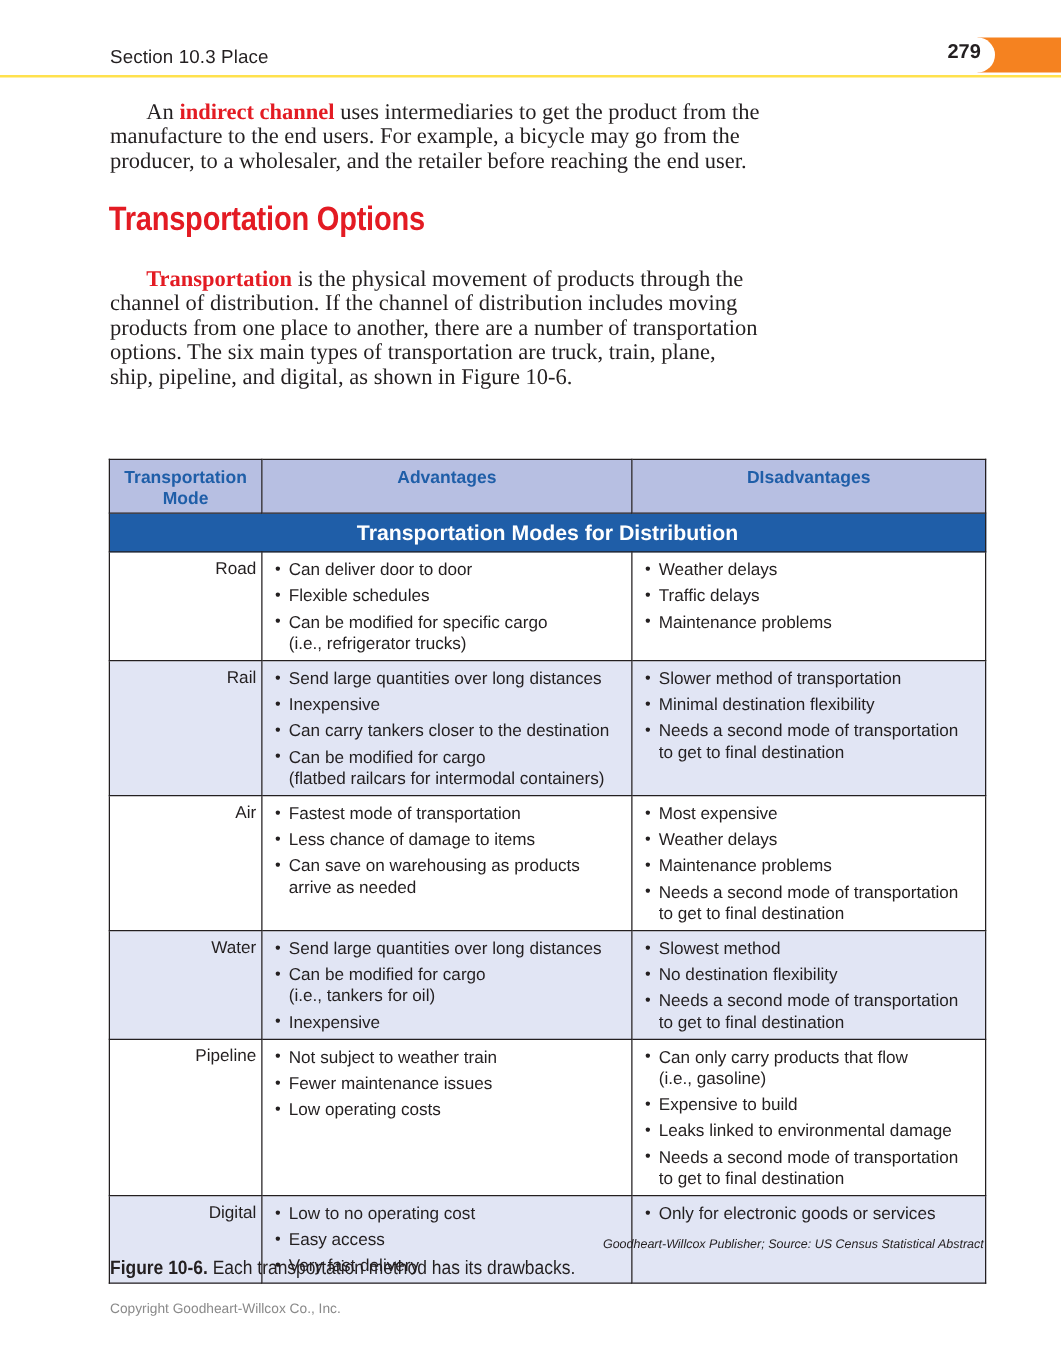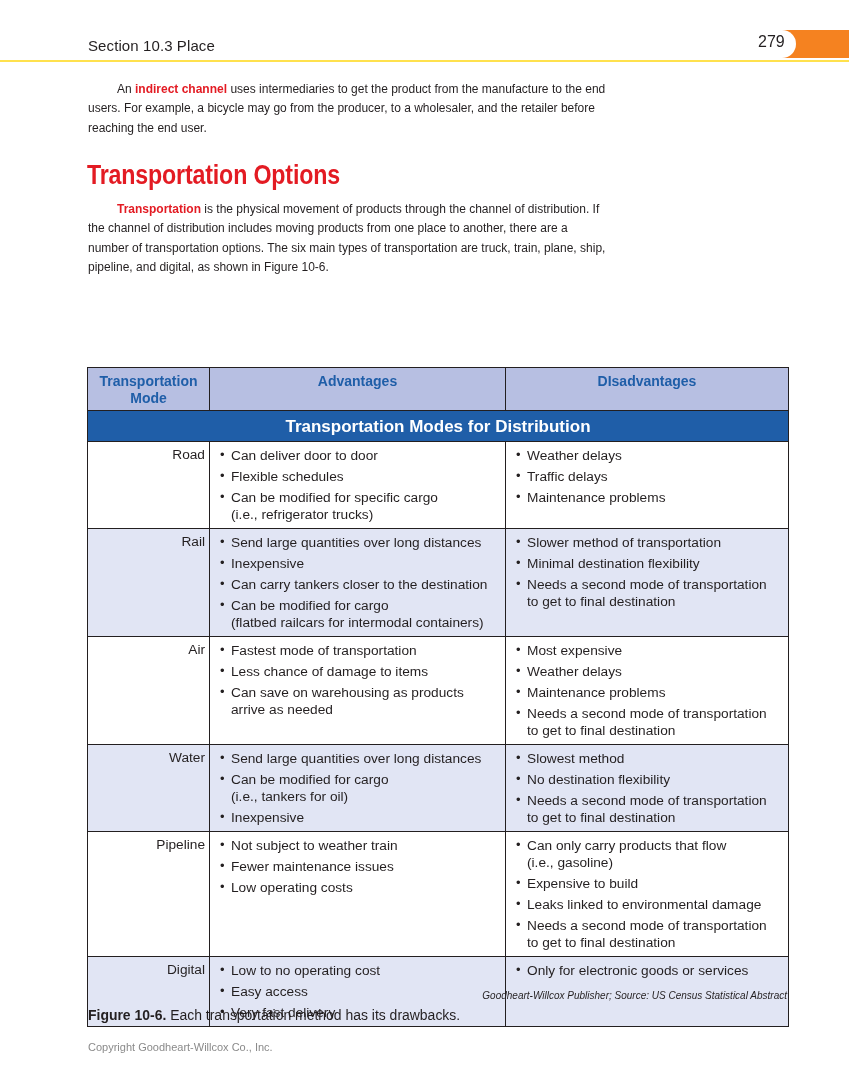--- a/index.html
+++ b/index.html
@@ -13,36 +13,36 @@
     .page-tab {
       position: absolute; left: 782px; top: 30px; width: 67px; height: 28px;
       background: #f58220;
     }
     .page-num-bubble {
       position: absolute; left: 748px; top: 30px; width: 48px; height: 28px;
       background: #ffffff; border-radius: 0 14px 14px 0;
     }
     .page-number {
       position: absolute; left: 758px; top: 33px;
-      font-size: 16px; font-weight: normal; color: #231f20;
+      font-size: 16px; font-weight: bold; color: #231f20;
     }
     .rule {
       position: absolute; left: 0; top: 60px; width: 849px; height: 2px;
       background: #ffe14d;
     }
 
     .body-text {
       position: absolute; left: 88px; width: 520px;
-      font-family: Liberation Sans, sans-serif; font-size: 12px; line-height: 19.4px;
+      font-family: Liberation Serif, serif; font-size: 18px; line-height: 19.4px;
       color: #231f20;
     }
     .body-text .indent { display: inline-block; width: 29px; }
     .term { color: #e31b23; font-weight: bold; }
     .para1 { top: 80px; }
-    .para2 { top: 200px; }
+    .para2 { top: 214px; }
 
     .section-heading {
       position: absolute; left: 87px; top: 160px;
       font-family: "Liberation Sans", sans-serif; font-size: 27px;
       color: #e31b23; transform: scaleX(0.86); transform-origin: left top;
       letter-spacing: -0.2px;
     }
 
     table.figure-table {
       position: absolute; left: 87px; top: 367px; width: 701px;

